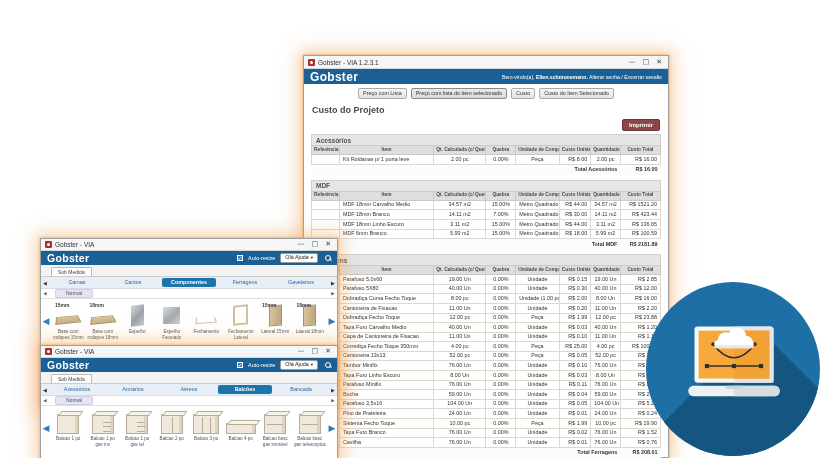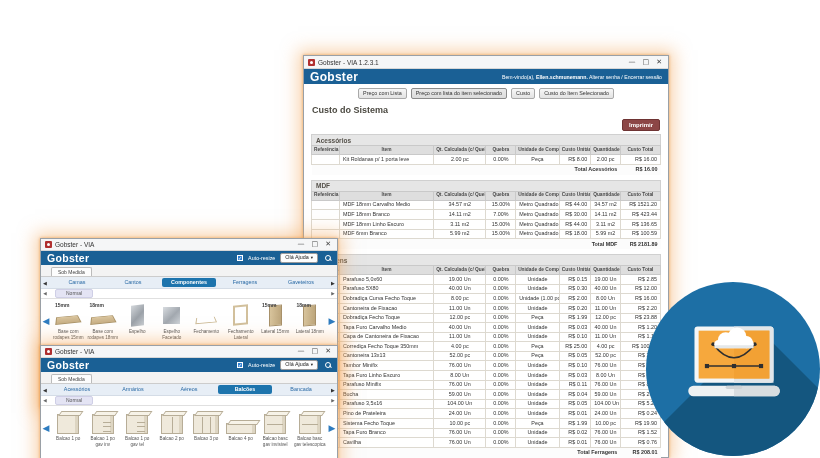--- a/index.html
+++ b/index.html
@@ -138,21 +138,21 @@
       <span class="brand">Gobster</span>
       <span class="welcome"><span>Bem-vindo(a), </span><b>Ellen.schmunemann.</b><span> Alterar senha / Encerrar sessão</span></span>
     </div>
     <div class="toolbar">
         <button class="tbtn">Preço com Lista</button>
         <button class="tbtn pressed">Preço com lista do item selecionado</button>
         <button class="tbtn">Custo</button>
         <button class="tbtn">Custo do Item Selecionado</button>
       </div>
     <div class="page-head">
-      <div class="page-title">Custo do Sistema</div>
+      <div class="page-title">Custo do Projeto</div>
     </div>
     <div class="print-row">
       <button class="print-btn">Imprimir</button>
     </div>
     <div class="sections">
         <div class="sec-bar">Acessórios</div>
         <table class="cost">
           <colgroup>
             <col style="width: 8%;">
             <col style="width: 27%;">

